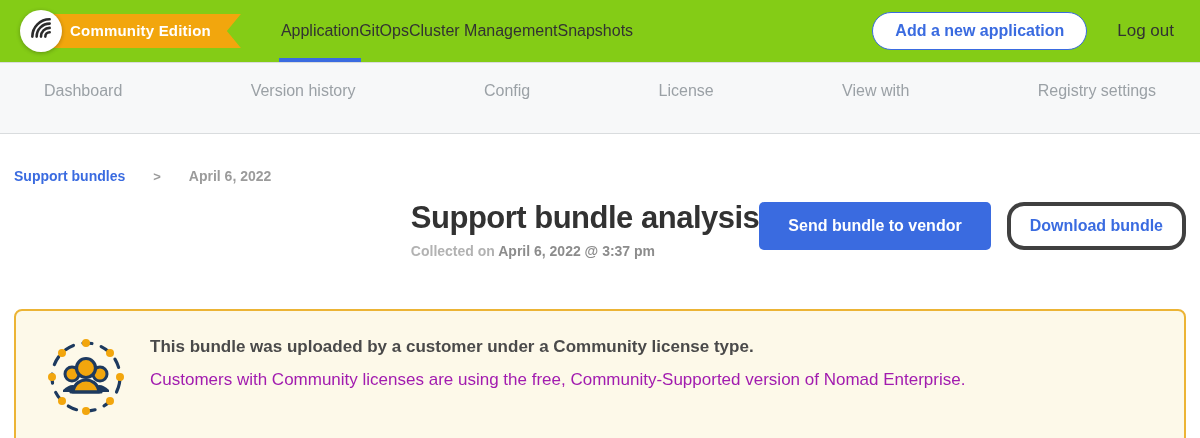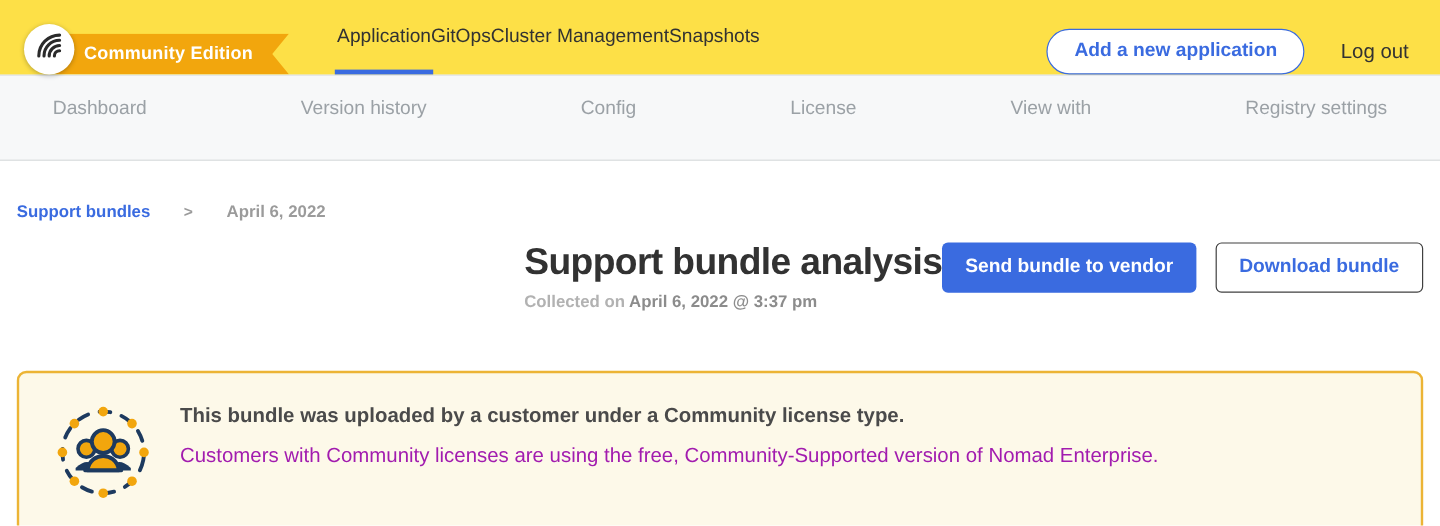--- a/index.html
+++ b/index.html
@@ -1,21 +1,21 @@
 <!DOCTYPE html>
 <html><head>
 <meta charset="utf-8">
 <style>
   * { margin: 0; padding: 0; box-sizing: border-box; }
   html, body { width: 1200px; height: 438px; background: #ffffff; overflow: hidden;
     font-family: "Liberation Sans", sans-serif; }
 
   
-  .topnav { height: 62px; display: flex; align-items: flex-end; padding: 0 26px 0 20px;
-    background: #fde047; position: relative; }
+  .topnav { height: 62px; display: flex; align-items: center; padding: 0 26px 0 20px;
+    background: #84cc16; position: relative; }
   .logo-circle { width: 42px; height: 42px; border-radius: 50%; background: #fff;
     box-shadow: 0 1px 4px rgba(0,0,0,.28); display: flex; align-items: center;
     justify-content: center; position: relative; z-index: 2; flex: 0 0 auto; }
   .badge { margin-left: -16px; background: #f2a60d; color: #fff; font-weight: bold;
     font-size: 15px; height: 34px; line-height: 34px; padding: 0 30px 0 24px;
     clip-path: polygon(0 0, 100% 0, calc(100% - 14px) 50%, 100% 100%, 0 100%);
     letter-spacing: .2px; }
   .nav-tabs { display: flex; margin-left: 40px; height: 62px; }
   .nav-tab { display: flex; align-items: center; height: 62px; position: relative;
     font-size: 16px; color: #323232; cursor: pointer; font-weight: normal; }
@@ -45,24 +45,24 @@
   .breadcrumb .sep { color: #9b9b9b; font-size: 13px; }
   .breadcrumb .current { color: #9b9b9b; }
 
   .header-row { display: flex; justify-content: flex-end; align-items: flex-start;
     margin-top: 16px; }
   .page-title { font-size: 31px; font-weight: bold; color: #323232; letter-spacing: -0.5px; }
   .collected { margin-top: 7px; font-size: 14px; font-weight: bold; color: #b2b2b2; }
   .collected .date { color: #8c8c8c; }
   .action-buttons { display: flex; gap: 16px; margin-top: 2px; }
   .btn-primary { background: #3a6be0; color: #fff; border: none; font-weight: bold;
-    font-size: 16px; padding: 11px 19px; border-radius: 5px; cursor: pointer;
+    font-size: 16px; padding: 11px 29px; border-radius: 5px; cursor: pointer;
     font-family: inherit; }
-  .btn-secondary { background: #fff; color: #3a6be0; border: 1px solid #404040;
-    font-weight: bold; font-size: 16px; padding: 11px 19px; border-radius: 5px;
+  .btn-secondary { background: #fff; color: #3a6be0; border: 4px solid #404040;
+    font-weight: bold; font-size: 16px; padding: 11px 19px; border-radius: 17px;
     cursor: pointer; font-family: inherit; }
 
   
   .notice { margin: 50px 0 0 0; border: 2px solid #ecb435; background: #fdf9e9;
     border-radius: 8px; padding: 26px 30px; display: flex; 
     gap: 24px; }
   .notice-icon { flex: 0 0 auto; width: 80px; height: 80px; }
   .notice-title { font-size: 17px; font-weight: bold; color: #4a4a4a; }
   .notice-sub { margin-top: 13px; font-size: 17px; color: #a21caf; }
 </style>

